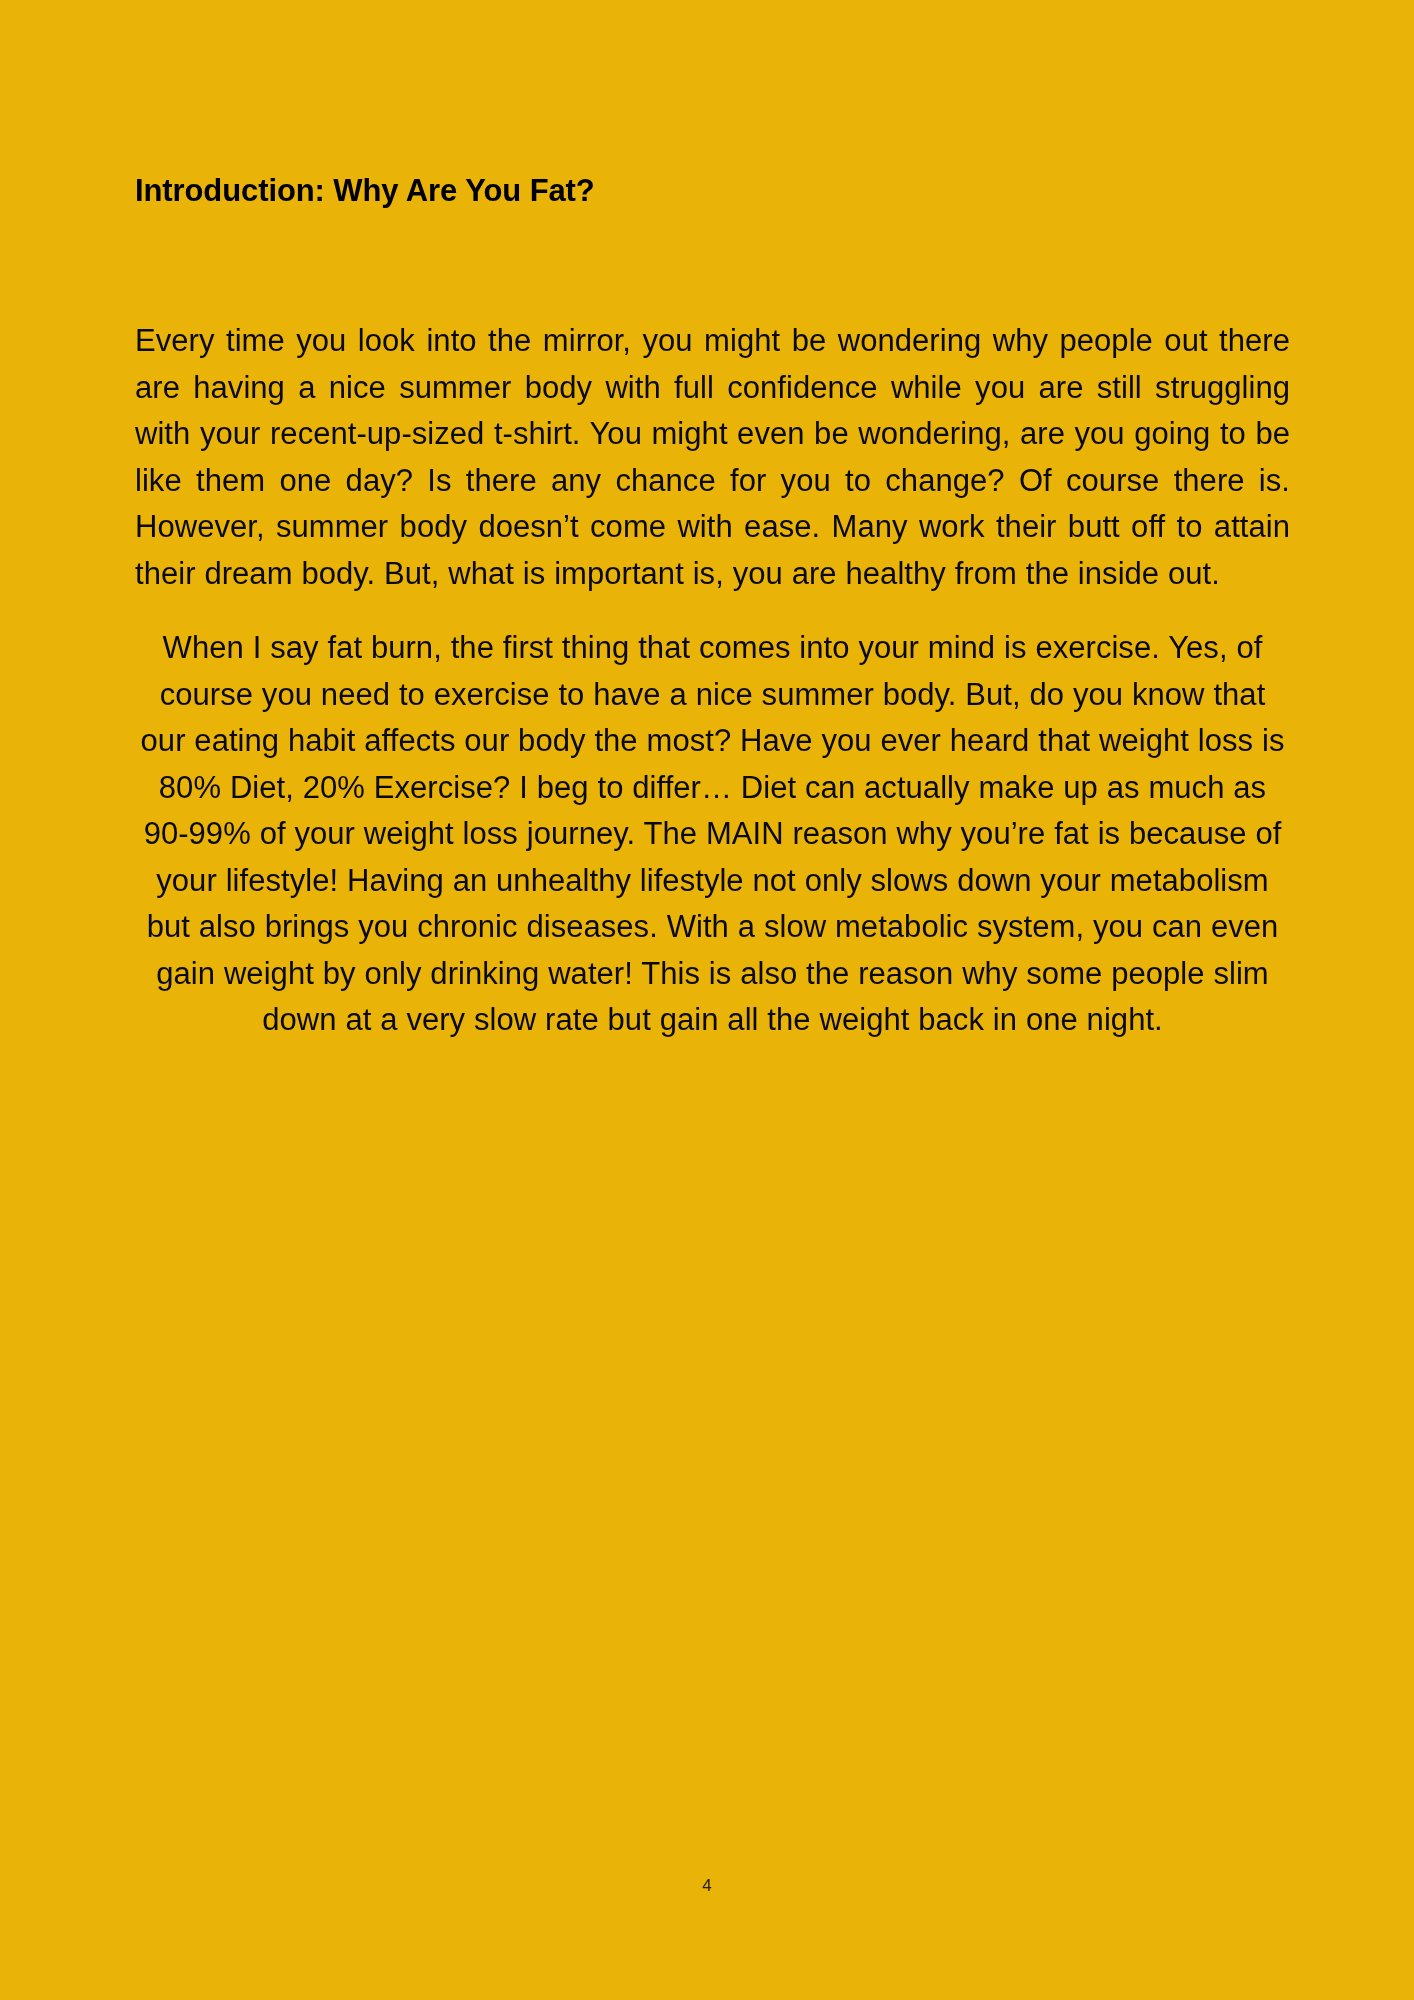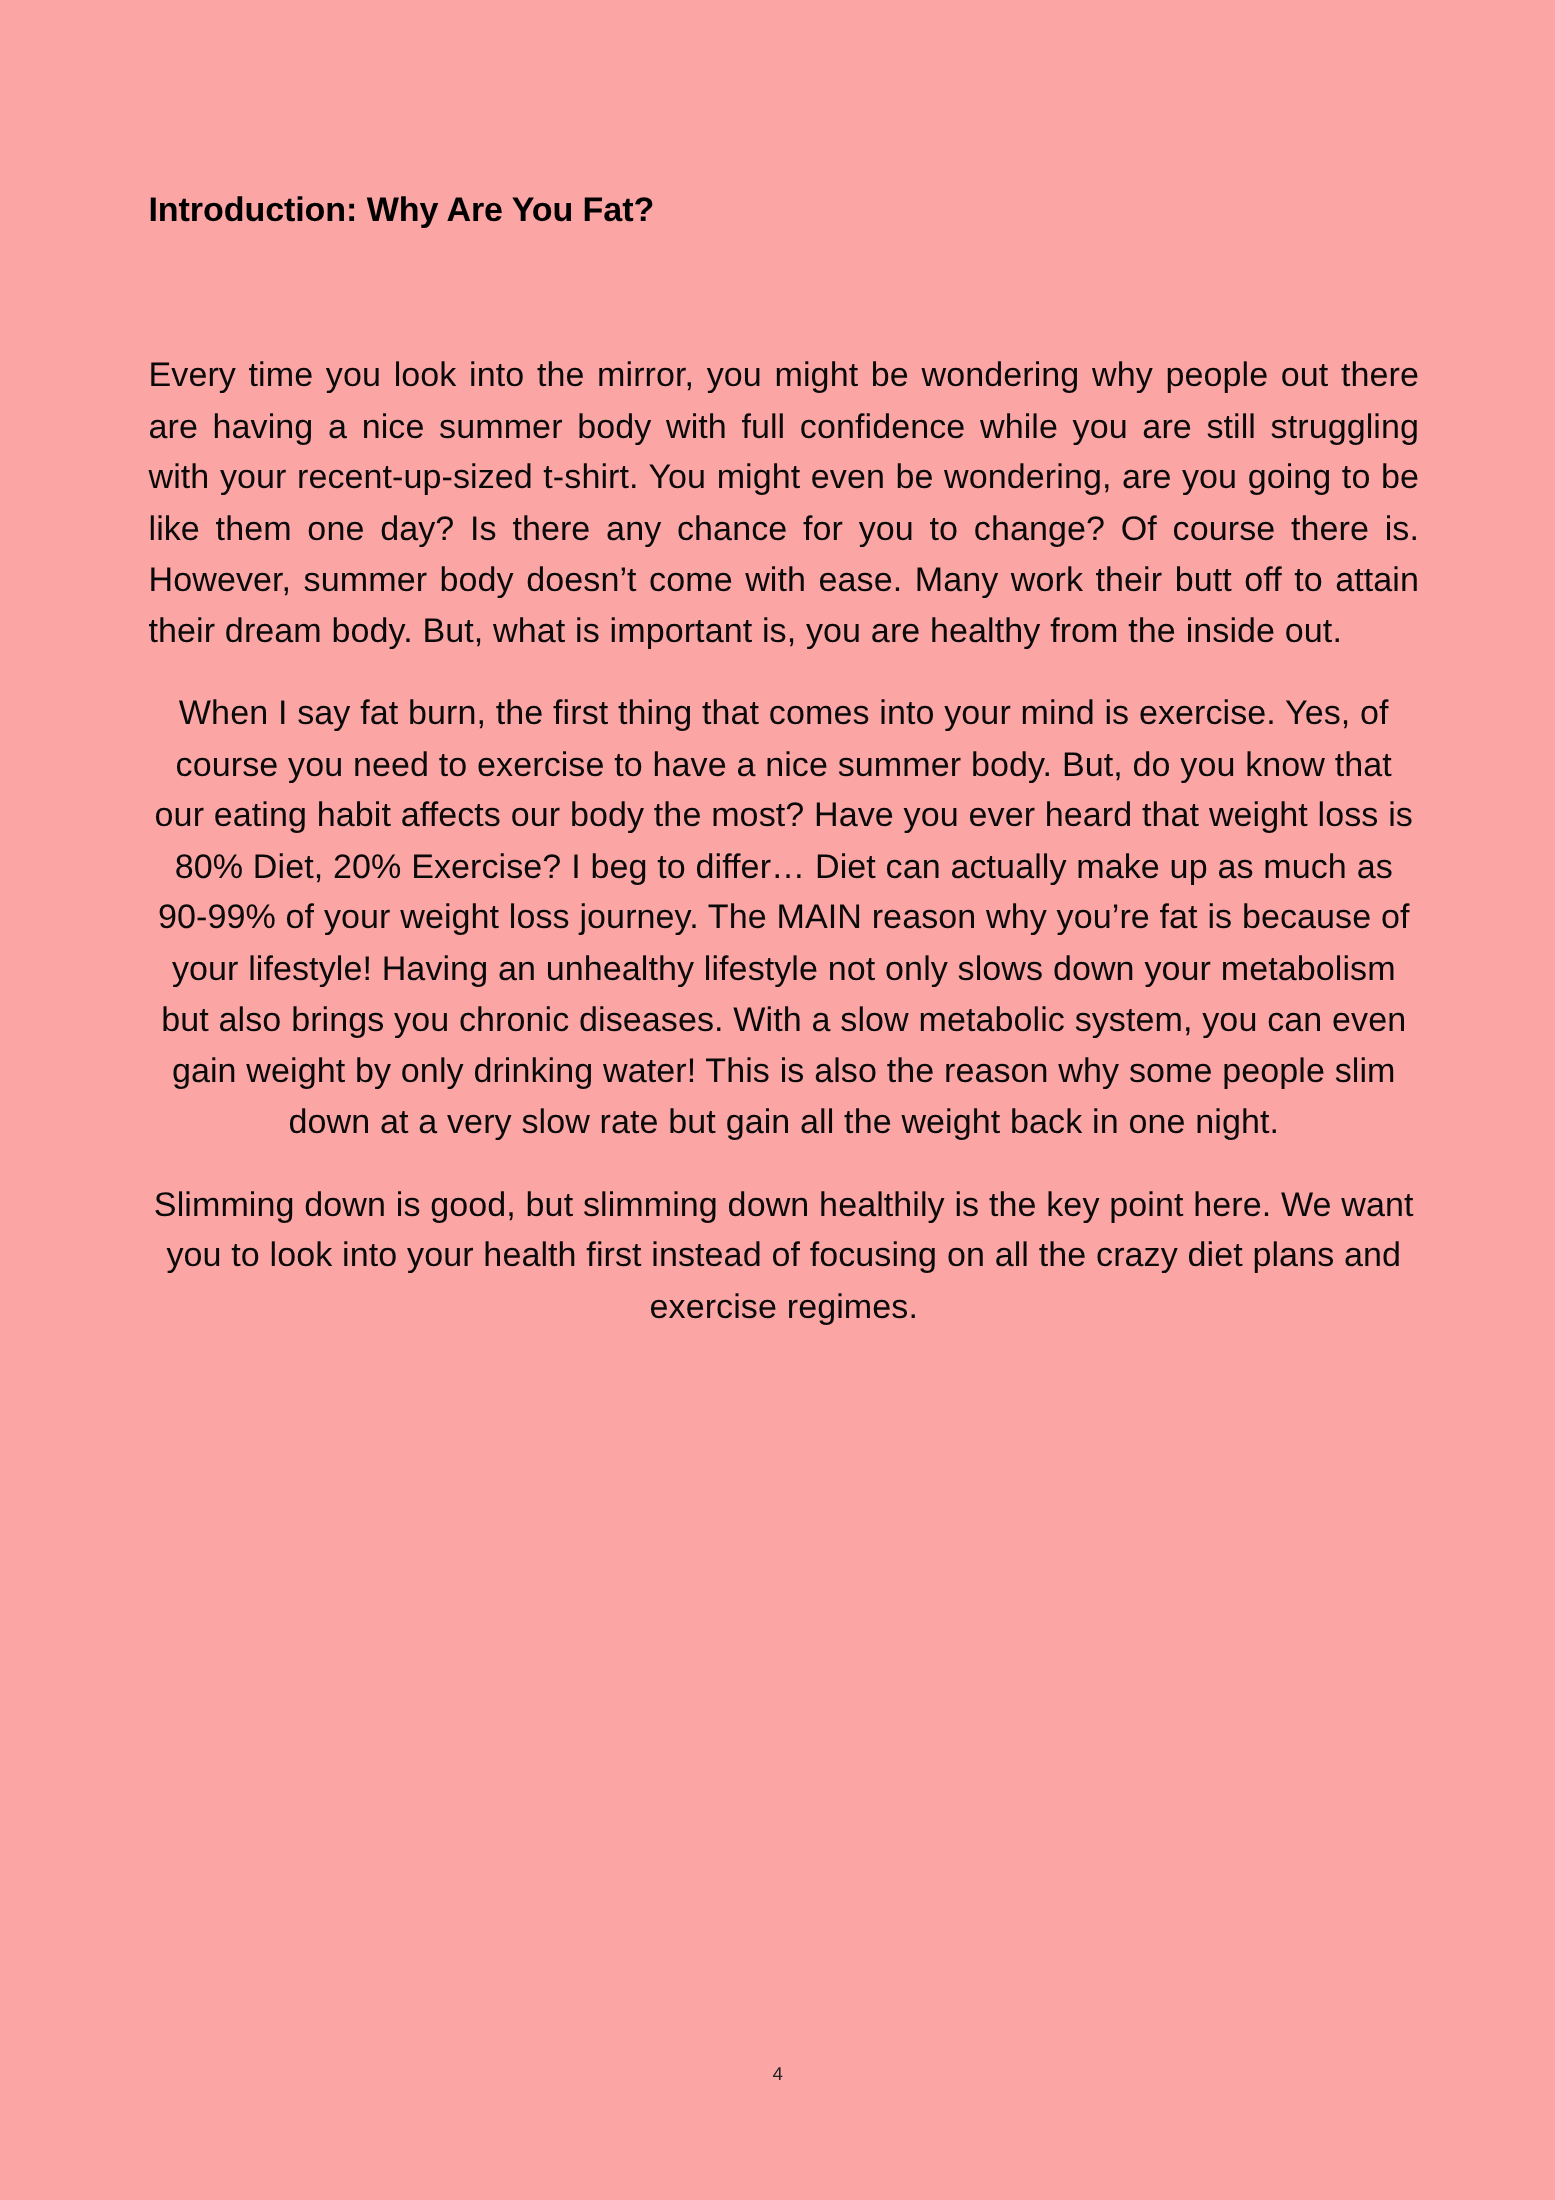--- a/index.html
+++ b/index.html
@@ -6,21 +6,21 @@
   html, body {
     margin: 0;
     padding: 0;
     background: #ffffff;
   }
 
   .page {
     position: relative;
     width: 1414px;
     height: 2000px;
-    background: #fca5a5;
+    background: #eab308;
     margin: 0 auto;
     overflow: hidden;
     font-family: "Liberation Sans", "DejaVu Sans", sans-serif;
     color: #000000;
     -webkit-font-smoothing: antialiased;
   }
 
   
   .content {
     position: absolute;
@@ -95,21 +95,20 @@
   <div class="content">
 
     <h1 class="doc-title">Introduction: Why Are You Fat?</h1>
 
     <div class="body-copy">
 
       <p class="para justify gap-after">Every time you look into the mirror, you might be wondering why people out there are having a nice summer body with full confidence while you are still struggling with your recent-up-sized t-shirt. You might even be wondering, are you going to be like them one day? Is there any chance for you to change? Of course there is. However, summer body doesn’t come with ease. Many work their butt off to attain their dream body. But, what is important is, you are healthy from the inside out.</p>
 
       <p class="para align-left gap-after">When I say fat burn, the first thing that comes into your mind is exercise. Yes, of course you need to exercise to have a nice summer body. But, do you know that our eating habit affects our body the most? Have you ever heard that weight loss is 80% Diet, 20% Exercise? I beg to differ… Diet can actually make up as much as 90-99% of your weight loss journey. The MAIN reason why you’re fat is because of your lifestyle! Having an unhealthy lifestyle not only slows down your metabolism but also brings you chronic diseases. With a slow metabolic system, you can even gain weight by only drinking water! This is also the reason why some people slim down at a very slow rate but gain all the weight back in one night.</p>
 
-      <p class="para align-left">Slimming down is good, but slimming down healthily is the key point here. We want you to look into your health first instead of focusing on all the crazy diet plans and exercise regimes.</p>
 
     </div>
 
   </div>
 
   <div class="page-number">4</div>
 
 </div>
 
 </body></html>

